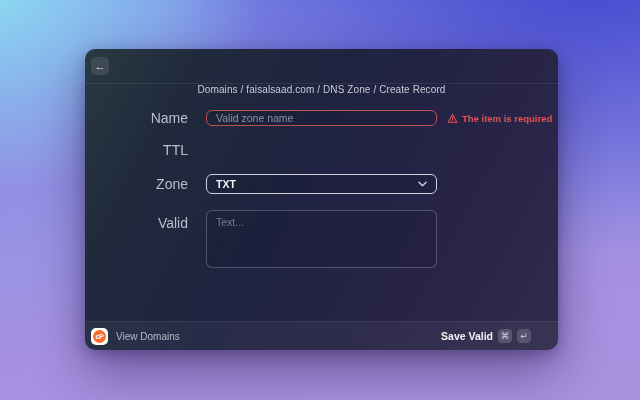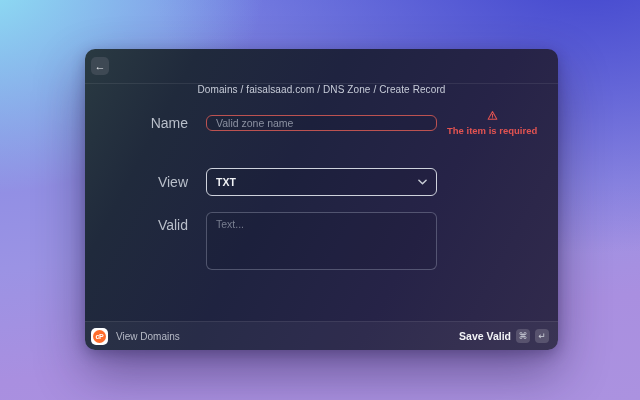--- a/index.html
+++ b/index.html
@@ -27,29 +27,29 @@
   .lbl{flex:0 0 103px;text-align:right;padding-right:18px;font-size:14px;font-weight:500;
     color:#b9bfca;}
   .row.top .lbl{padding-top:5px;}
   .ctl{width:231px;box-sizing:border-box;background:rgba(10,12,28,0.10);
     border:1px solid rgba(190,196,216,0.32);border-radius:6px;color:#edeff3;
     font-family:"Liberation Sans","DejaVu Sans",sans-serif;font-size:10.5px;outline:none;}
   input.ctl{height:16px;padding:0 9px;}
   input.ctl::placeholder,textarea.ctl::placeholder{color:#8b91a1;opacity:1;}
   .err-border{border:1.5px solid #bc5251;}
   .val{font-weight:600;}
-  .select{height:28px;border:1.5px solid #ced2dc;display:flex;align-items:center;
+  .select{height:20px;border:1.5px solid #ced2dc;display:flex;align-items:center;
     padding:0 9px;cursor:pointer;}
   .select .sel-txt{flex:1;font-weight:700;font-size:10.5px;color:#f0f2f5;}
   textarea.ctl{height:58px;padding:5px 9px;resize:none;}
   textarea.ctl::placeholder{color:#787e90;}
-  .error{display:flex;align-items:center;gap:4px;margin-left:10px;flex-direction:column;}
+  .error{display:flex;align-items:center;gap:4px;margin-left:10px;}
   .error span{font-size:9.5px;font-weight:600;color:#e25351;white-space:nowrap;}
   .dlg-footer{flex:0 0 auto;height:28px;display:flex;align-items:center;gap:8px;
-    padding:0 9px 0 6px;border-top:1px solid rgba(255,255,255,0.08);
+    padding:0 27px 0 6px;border-top:1px solid rgba(255,255,255,0.08);
     background:rgba(255,255,255,0.045);border-radius:0 0 10px 10px;}
   .logo{width:17px;height:17px;border-radius:5px;background:#ffffff;
     display:flex;align-items:center;justify-content:center;}
   .logo-inner{width:13px;height:13px;border-radius:50%;background:#ff6c2c;color:#ffffff;
     font-size:7px;font-weight:700;display:flex;align-items:center;justify-content:center;
     letter-spacing:-0.4px;}
   .view-domains{font-size:10px;font-weight:500;color:#b6bac6;cursor:pointer;}
   .save-group{margin-left:auto;display:flex;align-items:center;gap:5px;}
   .save-label{font-size:10.5px;font-weight:700;color:#f2f3f6;cursor:pointer;}
   .key{width:14px;height:14px;border-radius:4px;background:rgba(255,255,255,0.16);
@@ -79,24 +79,25 @@
             <svg width="11" height="11" viewBox="0 0 24 24">
               <path d="M12 3.5 L21.5 20 H2.5 Z" fill="none" stroke="#e25351" stroke-width="2.2" stroke-linejoin="round"></path>
               <line x1="12" y1="9.5" x2="12" y2="14" stroke="#e25351" stroke-width="2.2" stroke-linecap="round"></line>
               <circle cx="12" cy="17" r="1.4" fill="#e25351"></circle>
             </svg>
             <span>The item is required</span>
           </div>
         </div>
 
         <div class="row">
+          <div class="lbl">TTL</div>
         </div>
 
         <div class="row">
-          <div class="lbl">View</div>
+          <div class="lbl">Zone</div>
           <div class="ctl select" role="combobox">
             <span class="sel-txt">TXT</span>
             <svg width="9" height="6" viewBox="0 0 10 6">
               <path d="M1 1 L5 5 L9 1" fill="none" stroke="#c9cdd6" stroke-width="1.6" stroke-linecap="round" stroke-linejoin="round"></path>
             </svg>
           </div>
         </div>
 
         <div class="row top">
           <div class="lbl">Valid</div>

